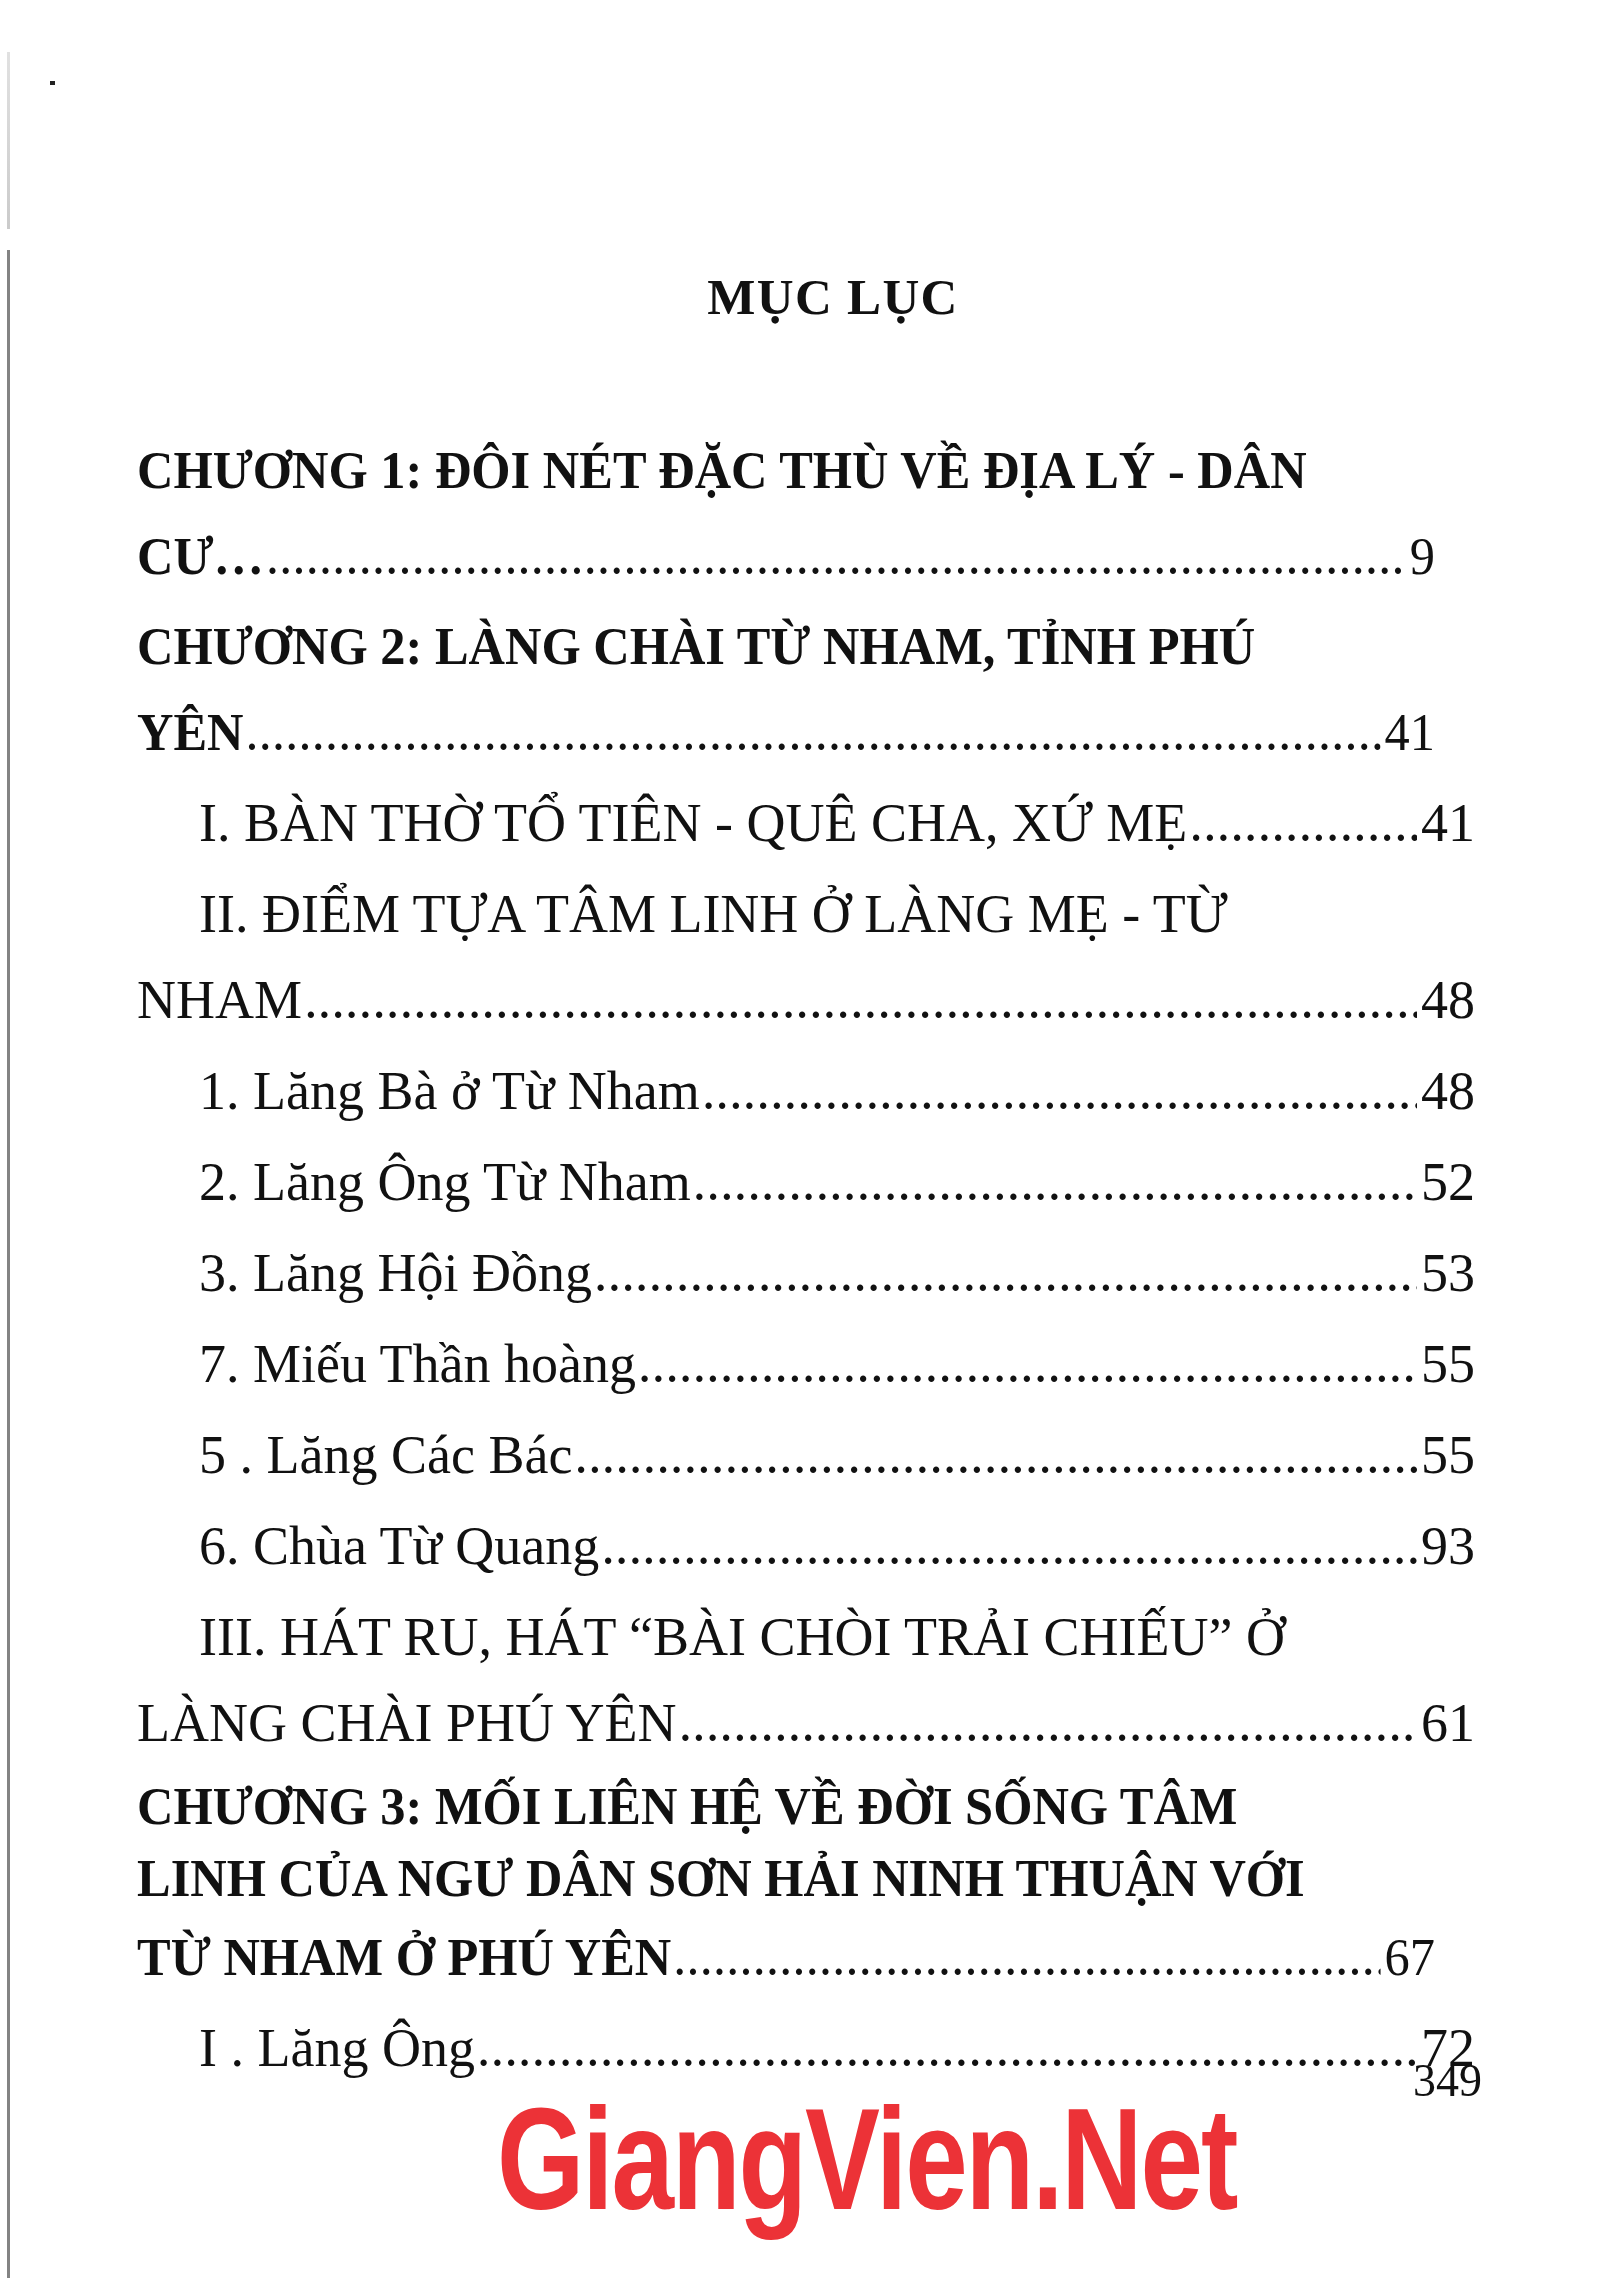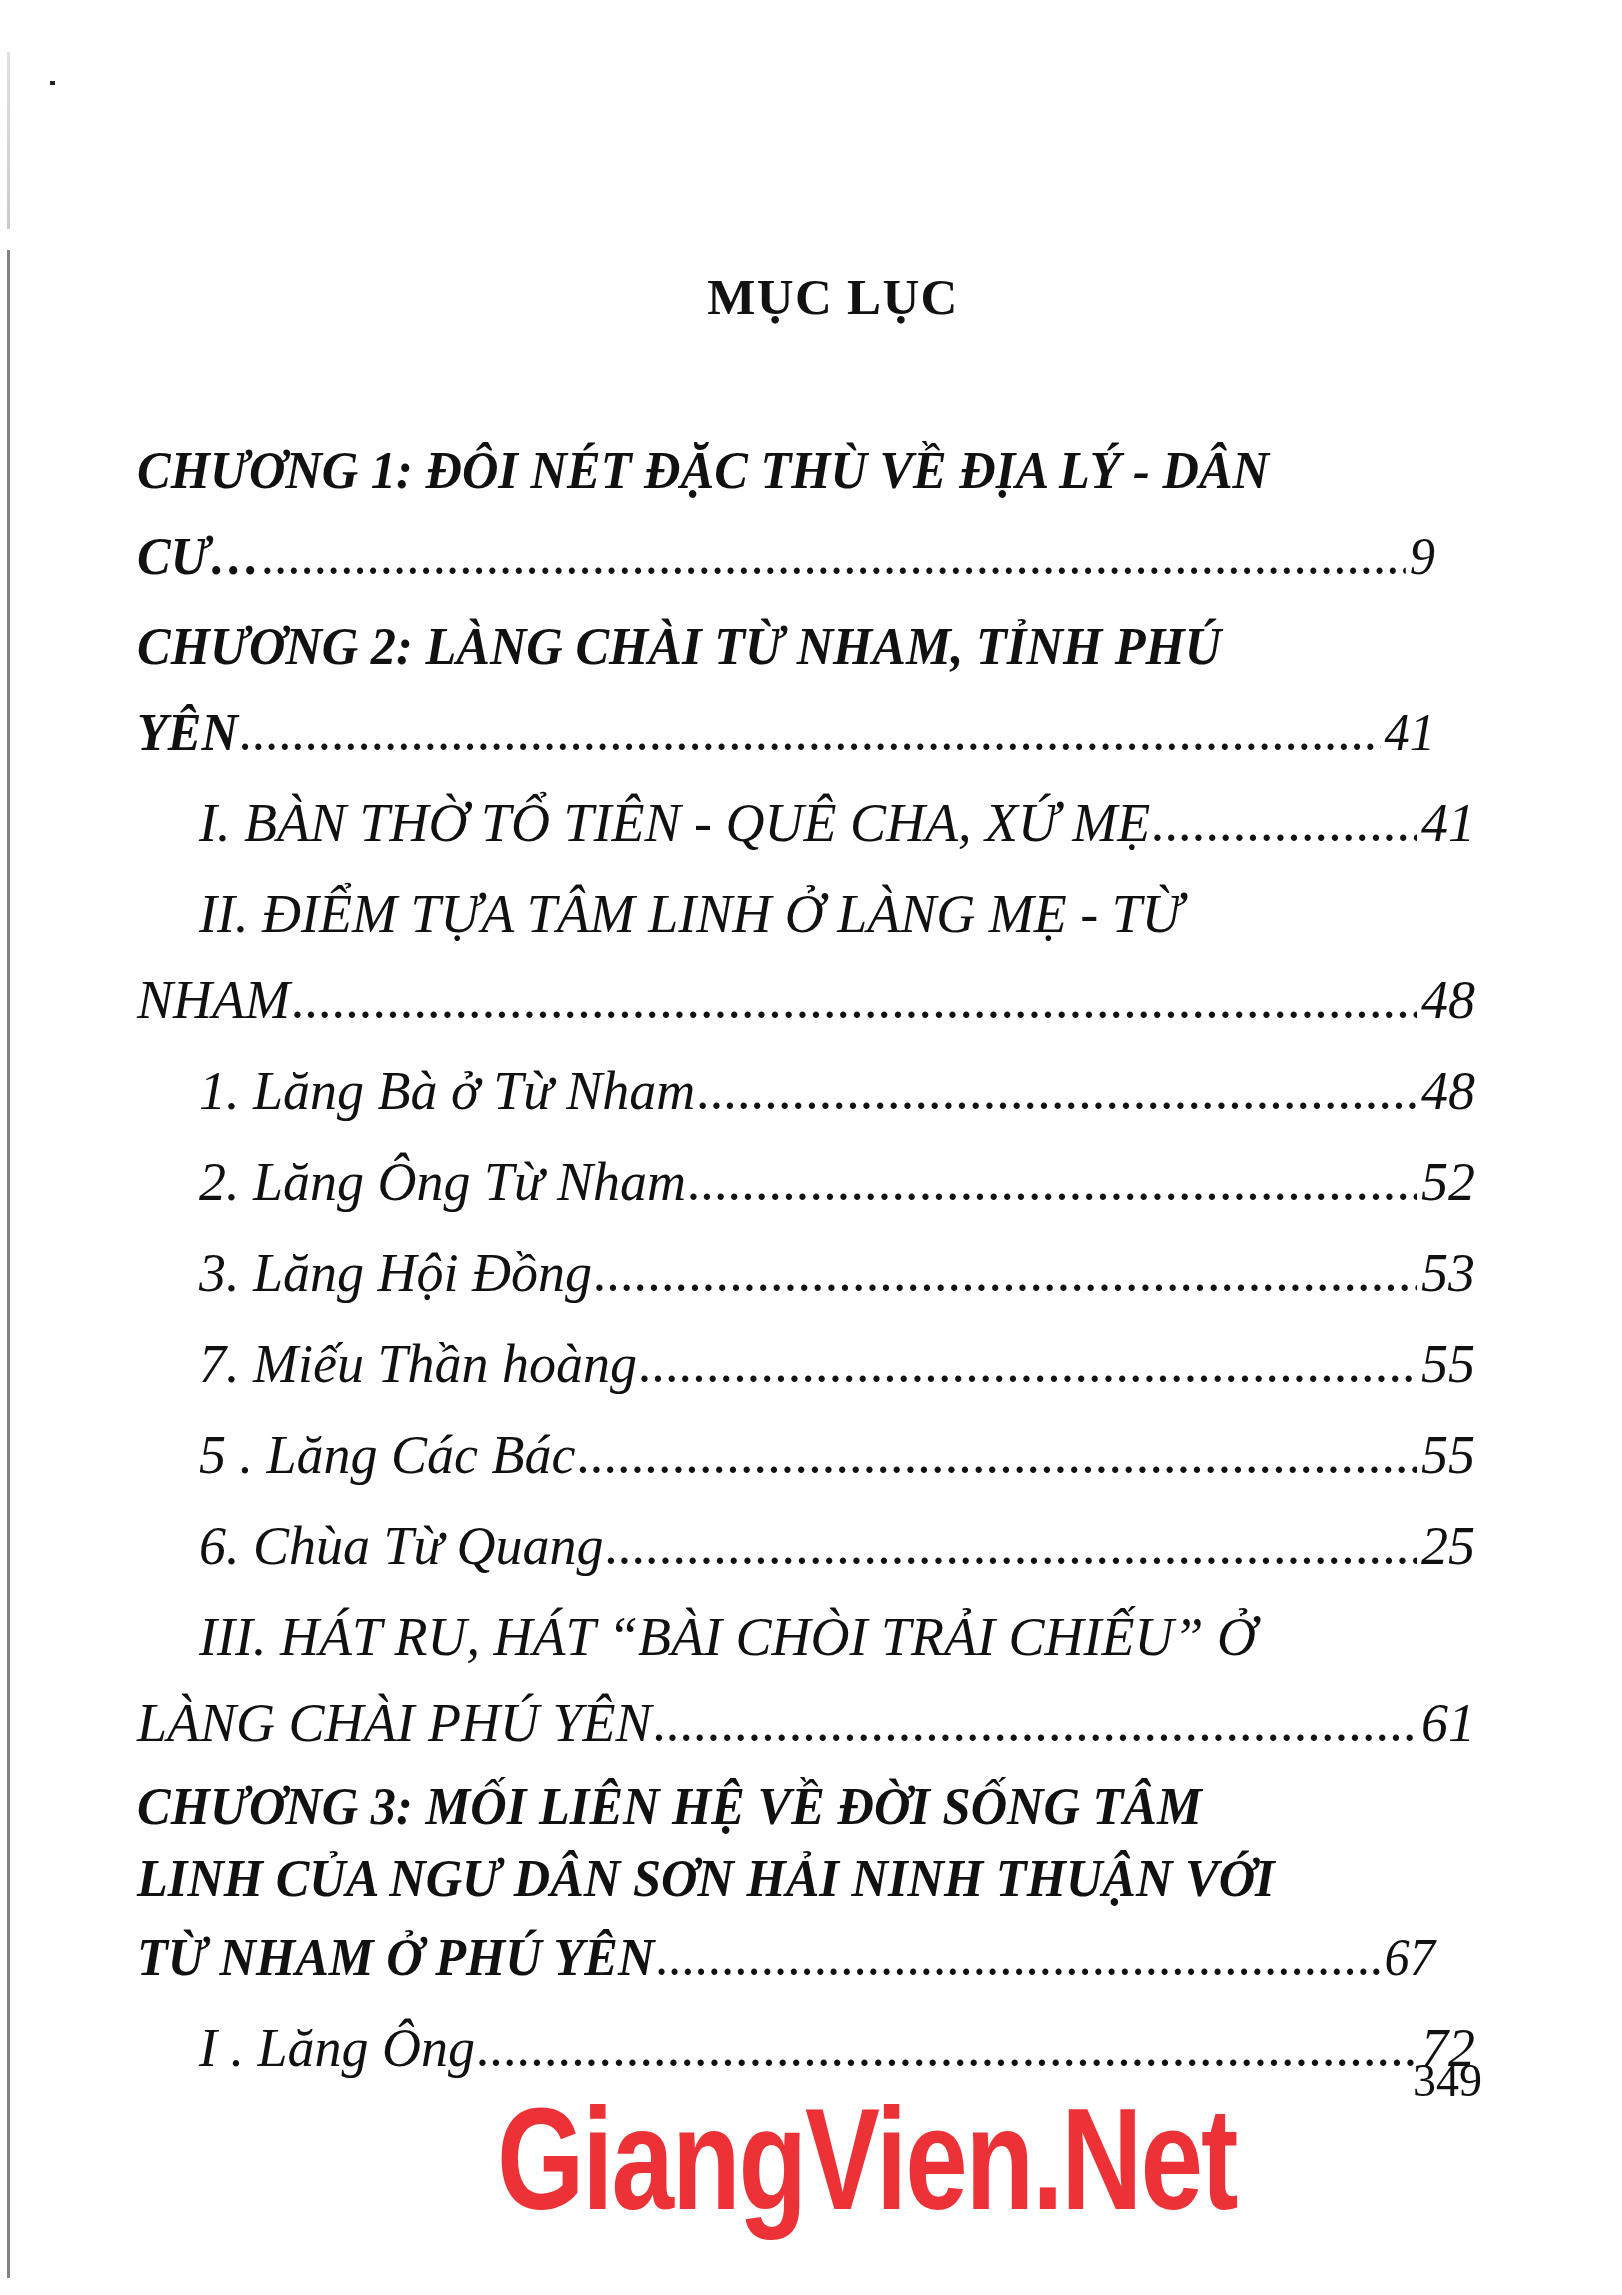--- a/index.html
+++ b/index.html
@@ -30,21 +30,20 @@
       font-weight: bold;
       font-size: 51px;
       letter-spacing: 1.3px;
       margin-left: 44px;
     }
     .toc {
       position: absolute;
       left: 137px;
       width: 1338px;
       top: 428px;
-      font-style: italic;
     }
     .entry { position: relative; }
     .entry .line {
       font-size: 54px;
       line-height: 86px;
       white-space: nowrap;
       display: flex;
       align-items: baseline;
     }
     .entry.chapter .line {
@@ -179,21 +178,21 @@
     <div class="line">
       <span>5 . Lăng Các Bác</span>
       <span class="leader"></span>
       <span class="page-num">55</span>
     </div>
   </div>
   <div class="entry sub">
     <div class="line">
       <span>6. Chùa Từ Quang</span>
       <span class="leader"></span>
-      <span class="page-num">25</span>
+      <span class="page-num">93</span>
     </div>
   </div>
 
   <div class="entry section">
     <div class="line first justify">
         <span>III. HÁT RU, HÁT “BÀI CHÒI TRẢI CHIẾU” Ở</span>
       </div>
     <div class="line">
       <span>LÀNG CHÀI PHÚ YÊN</span>
       <span class="leader"></span>

